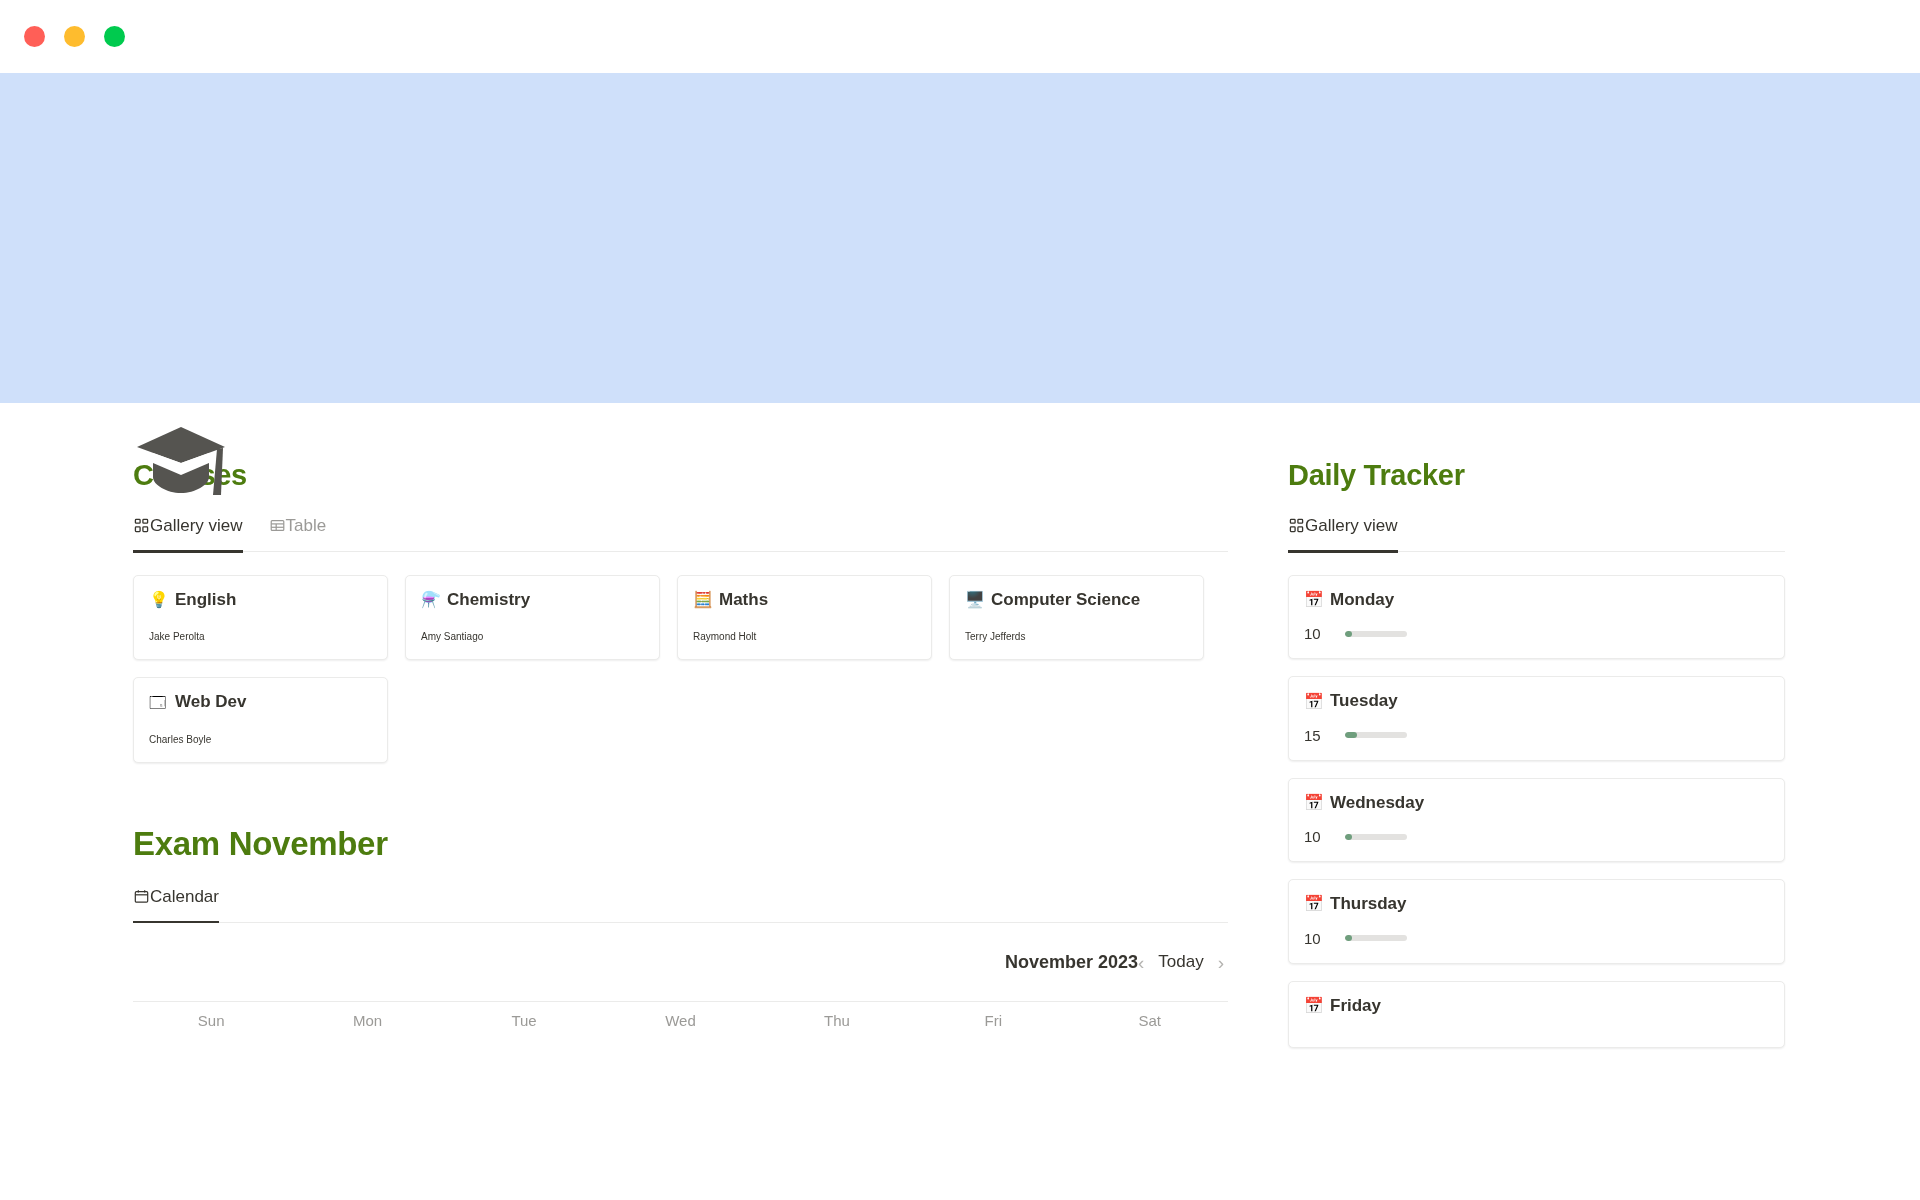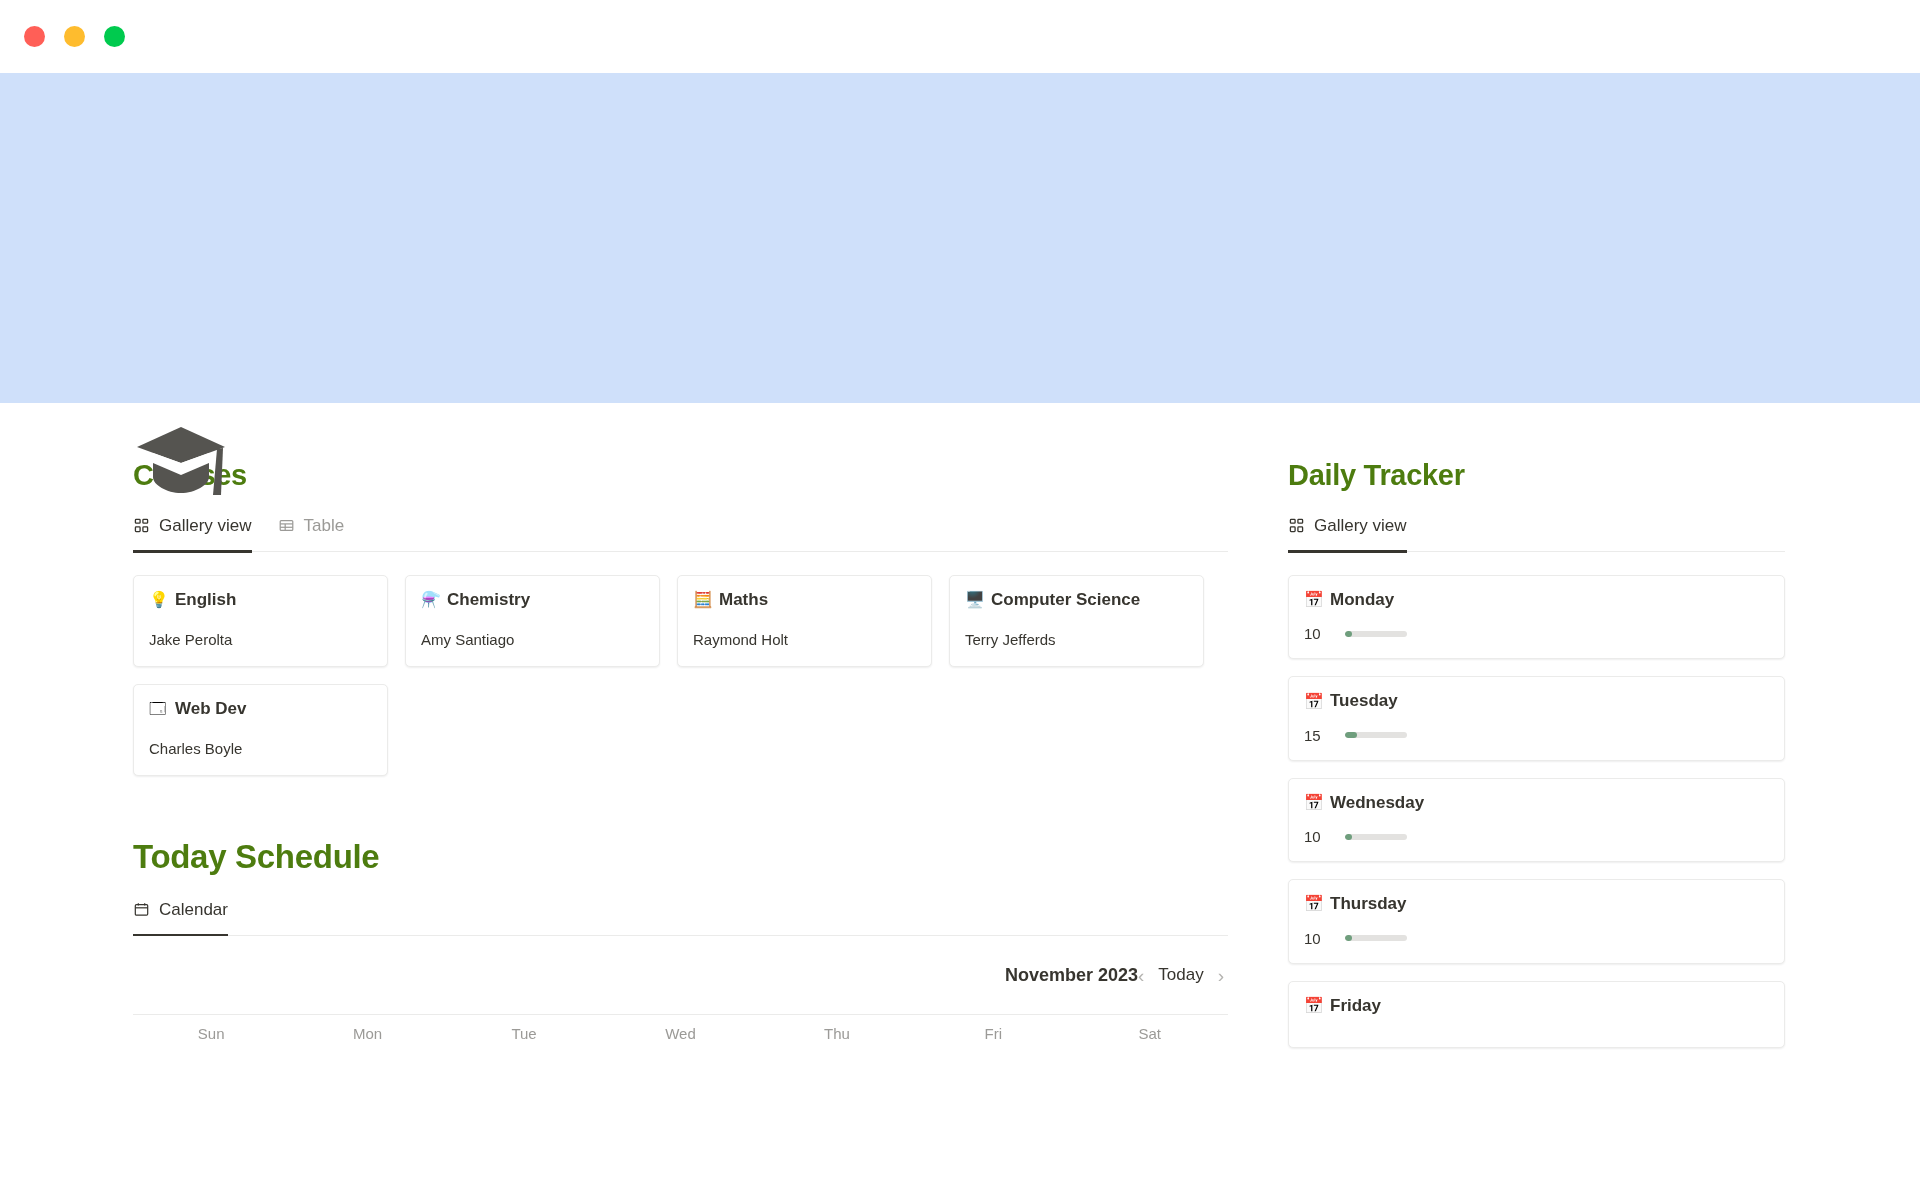--- a/index.html
+++ b/index.html
@@ -91,21 +91,20 @@
     display: flex;
     align-items: flex-end;
     gap: 26px;
     border-bottom: 1.5px solid #ebebea;
     position: relative;
     height: 38px;
   }
   .tab {
     display: flex;
     align-items: center;
-    gap: 9px;
     font-size: 17px;
     color: #9b9a97;
     padding-bottom: 17px;
     cursor: pointer;
     position: relative;
     line-height: 1;
   }
   .tab.active {
     color: #37352f;
     font-weight: 500;
@@ -143,21 +142,21 @@
     margin-bottom: 15px;
   }
   .card-emoji { font-size: 16px; line-height: 1; width: 18px; display: inline-block; }
   .card-title {
     font-size: 17px;
     font-weight: bold;
     color: #37352f;
     line-height: 1.2;
   }
   .card-sub {
-    font-size: 15px;
+    font-size: 10px;
     color: #37352f;
     line-height: 1.3;
     margin-top: 20px;
   }
 
   
   .tracker-list { margin-top: 23px; display: flex; flex-direction: column; gap: 17px; }
   .tracker-card {
     border: 1px solid #ebebea;
     border-radius: 5px;
@@ -322,21 +321,21 @@
 
           <div class="course-card">
             <div class="card-title-row">
               <span class="card-emoji">🗔️</span>
               <span class="card-title">Web Dev</span>
             </div>
             <div class="card-sub">Charles Boyle</div>
           </div>
         </div>
 
-        <h2 class="section-title big" style="margin-top:62px;">Today Schedule</h2>
+        <h2 class="section-title big" style="margin-top:62px;">Exam November</h2>
 
         <div class="tabs">
           <div class="tab active">
             <span class="ticon">
               <svg viewBox="0 0 16 16" width="15" height="15" fill="none" stroke="currentColor" stroke-width="1.3">
                 <rect x="1.4" y="2.8" width="13.2" height="11.2" rx="1.2"></rect>
                 <line x1="1.4" y1="6.2" x2="14.6" y2="6.2"></line>
                 <line x1="4.6" y1="1.4" x2="4.6" y2="3.6"></line>
                 <line x1="11.4" y1="1.4" x2="11.4" y2="3.6"></line>
               </svg>

